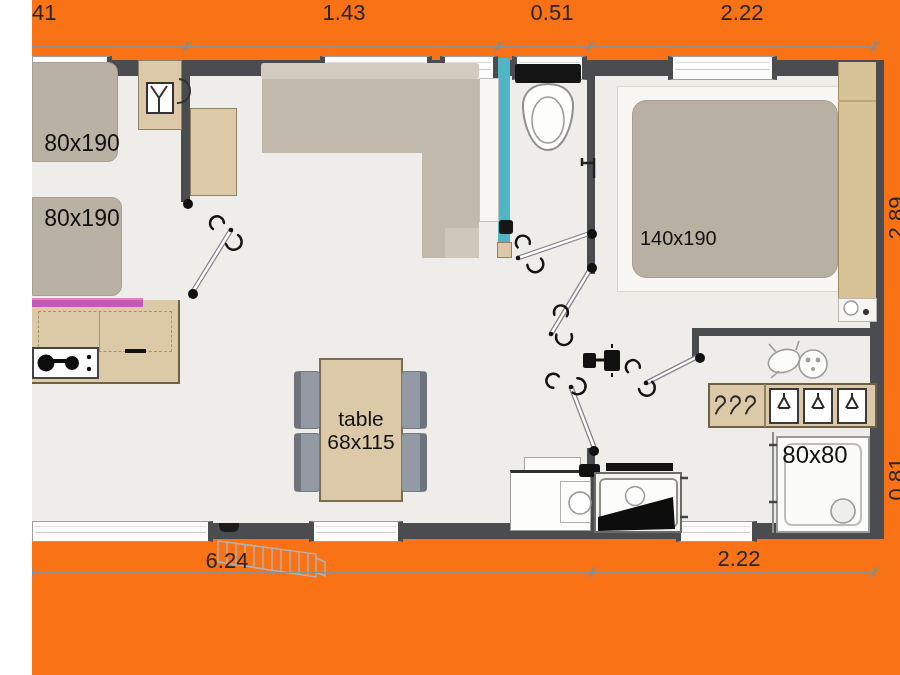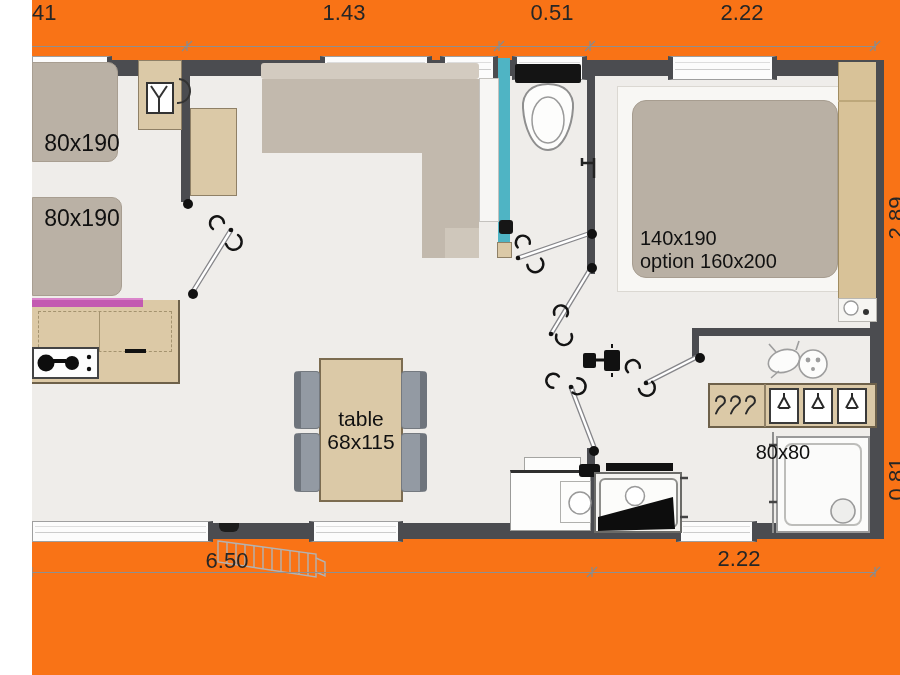--- a/index.html
+++ b/index.html
@@ -231,26 +231,25 @@
   </svg>
 
   <div class="abs dimline" style="left:0;top:46px;width:844px;height:1px;"></div>
   <div class="abs dimline" style="left:0;top:572px;width:844px;height:1px;"></div>
   <div class="abs dimline" style="left:884px;top:66px;width:1px;height:471px;"></div>
 
   <div class="abs dim" style="left:0;top:0;width:44px;text-align:left;">41</div>
   <div class="abs dim" style="left:281px;top:0;width:62px;">1.43</div>
   <div class="abs dim" style="left:489px;top:0;width:62px;">0.51</div>
   <div class="abs dim" style="left:679px;top:0;width:62px;">2.22</div>
-  <div class="abs dim" style="left:162px;top:548px;width:66px;">6.50</div>
+  <div class="abs dim" style="left:162px;top:548px;width:66px;">6.24</div>
   <div class="abs dim" style="left:674px;top:546px;width:66px;">2.22</div>
   <div class="abs dim vdim" style="left:824px;top:206px;">2.89</div>
   <div class="abs dim vdim" style="left:824px;top:467px;">0.81</div>
 
   <div class="abs room" style="left:8px;top:130px;width:84px;text-align:center;font-size:23px;">80x190</div>
   <div class="abs room" style="left:8px;top:205px;width:84px;text-align:center;font-size:23px;">80x190</div>
   <div class="abs room" style="left:608px;top:227px;font-size:20px;">140x190</div>
-  <div class="abs room" style="left:608px;top:250px;font-size:20px;">option 160x200</div>
   <div class="abs room" style="left:283px;top:407px;width:92px;text-align:center;font-size:21px;">table</div>
   <div class="abs room" style="left:283px;top:430px;width:92px;text-align:center;font-size:21px;">68x115</div>
-  <div class="abs room" style="left:713px;top:441px;width:76px;text-align:center;font-size:20px;">80x80</div>
+  <div class="abs room" style="left:745px;top:441px;width:76px;text-align:center;font-size:24px;">80x80</div>
 
 </div>
 
 </body></html>

